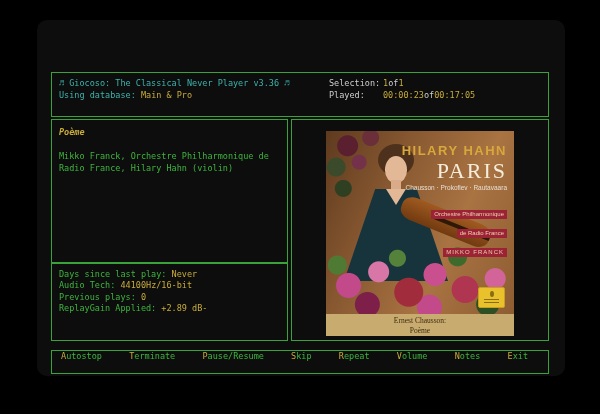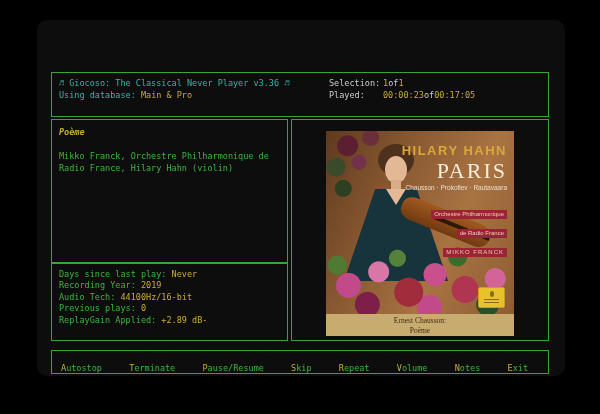--- a/index.html
+++ b/index.html
@@ -59,21 +59,21 @@
   .hstat-label{width:54px;color:var(--grey);}
 
   .main-pad{position:absolute;left:7px;top:6px;width:222px;}
   .work-title{font-style:italic;font-weight:bold;}
   .spacer{height:12px;}
 
   .stats-pad{position:absolute;left:7px;top:5px;width:222px;}
   .stat-row{line-height:11.4px;font-size:8.5px;}
 
   .menu-bar{
-    display:flex;justify-content:space-between;align-items:flex-end;
+    display:flex;justify-content:space-between;align-items:flex-start;
     height:100%;padding:0 20px 0 9px;
   }
   .menu-item{cursor:pointer;font-size:8.5px;}
 
   
   .album-art{
     position:absolute;left:34px;top:11px;width:188px;height:205px;
     overflow:hidden;
     background:linear-gradient(115deg,#5e3a1e 0%,#865730 30%,#a97342 62%,#8a5a30 100%);
   }
@@ -189,21 +189,20 @@
       <div class="main-pad t">
         <div class="yellow work-title">Poème</div>
         <div class="spacer"></div>
         <div class="green">Mikko Franck, Orchestre Philharmonique de Radio France, Hilary Hahn (violin)</div>
       </div>
     </div>
 
     <div class="box box-stats">
       <div class="stats-pad">
         <div class="stat-row"><span class="green">Days since last play: </span><span class="yellow">Never</span></div>
-        <div class="stat-row"><span class="green">Recording Year: </span><span class="yellow">2019</span></div>
         <div class="stat-row"><span class="green">Audio Tech: </span><span class="yellow">44100Hz/16-bit</span></div>
         <div class="stat-row"><span class="green">Previous plays: </span><span class="yellow">0</span></div>
         <div class="stat-row"><span class="green">ReplayGain Applied: </span><span class="yellow">+2.89 dB-</span></div>
       </div>
     </div>
 
     <div class="box box-album">
       <div class="album-art">
         <div class="corner-flora"></div>
         <div class="fig-hair"></div>

